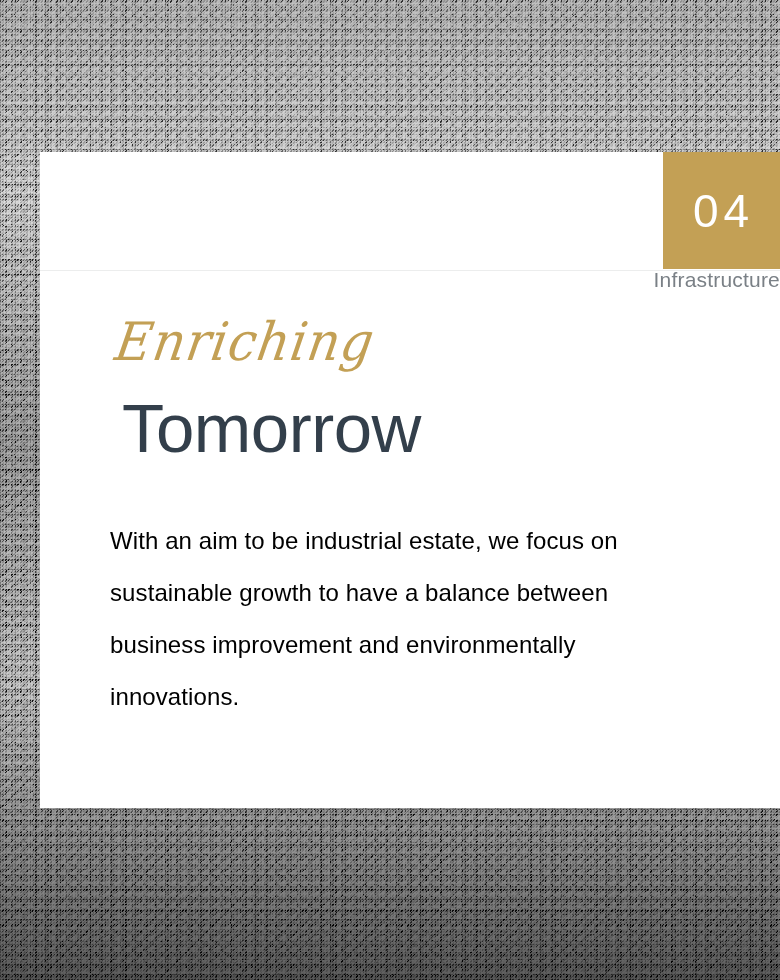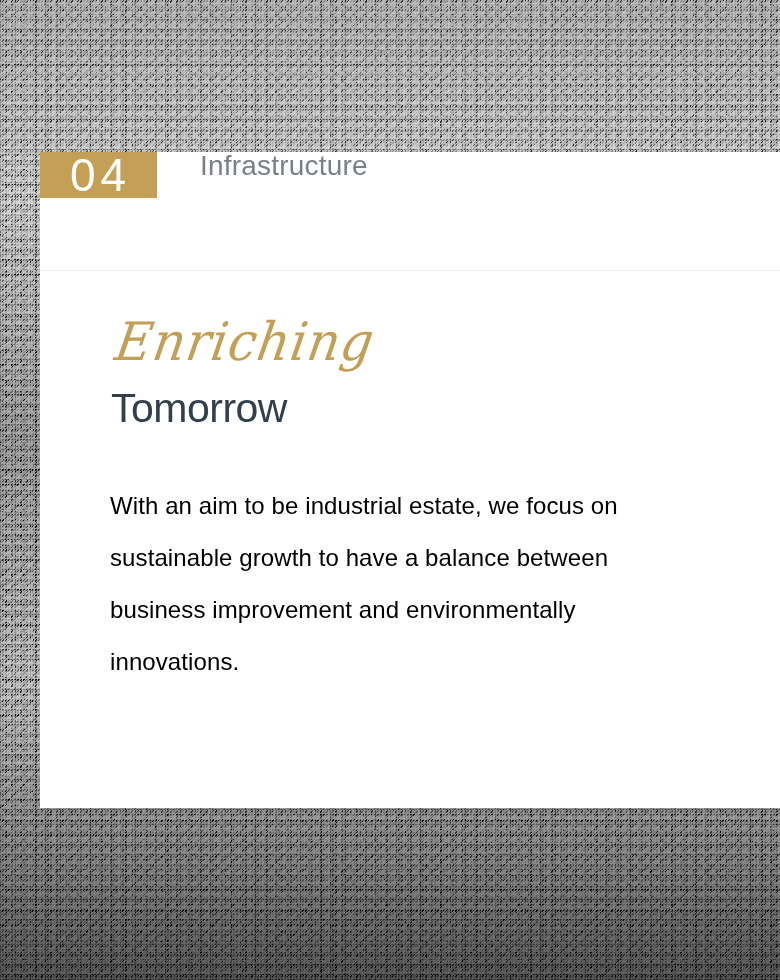--- a/index.html
+++ b/index.html
@@ -121,21 +121,22 @@
     height: 656px;
     background: #ffffff;
     overflow: hidden;
   }
 
   .card-header {
     position: relative;
     height: 118px;
     border-bottom: 1px solid #eceded;
     display: flex;
-    align-items: flex-start;
+    align-items: flex-end;
+    flex-direction: column;
   }
 
   .number-block {
     width: 117px;
     background: #c3a055;
     display: flex;
     align-items: center;
     justify-content: center;
     flex: 0 0 117px;
   }
@@ -150,21 +151,21 @@
     -webkit-font-smoothing: antialiased;
   }
 
   .section-title {
     display: flex;
     align-items: center;
     padding-left: 43px;
     color: #7a8086;
     font-family: "Liberation Sans", sans-serif;
     font-weight: 300;
-    font-size: 28px;
+    font-size: 21px;
     letter-spacing: 0.2px;
     line-height: 1;
   }
 
   .card-body {
     padding: 48px 70px 0 70px;
   }
 
   .script-heading {
     font-family: "DejaVu Serif", serif;
@@ -177,25 +178,25 @@
     transform: skewX(-9deg) scaleY(1.06);
     transform-origin: left bottom;
     margin: 0 0 6px 0;
     height: 62px;
     white-space: nowrap;
   }
 
   .main-heading {
     font-family: "Liberation Sans", sans-serif;
     font-weight: 300;
-    font-size: 41px;
+    font-size: 69px;
     line-height: 1.05;
     color: #333f4b;
     letter-spacing: -0.5px;
-    margin: 1px;
+    margin: 12px;
   }
 
   .body-copy {
     margin: 50px 0 0 0;
     font-family: "Liberation Sans", sans-serif;
     font-weight: 400;
     font-size: 24px;
     line-height: 52px;
     color: #000000;
     max-width: 600px;

